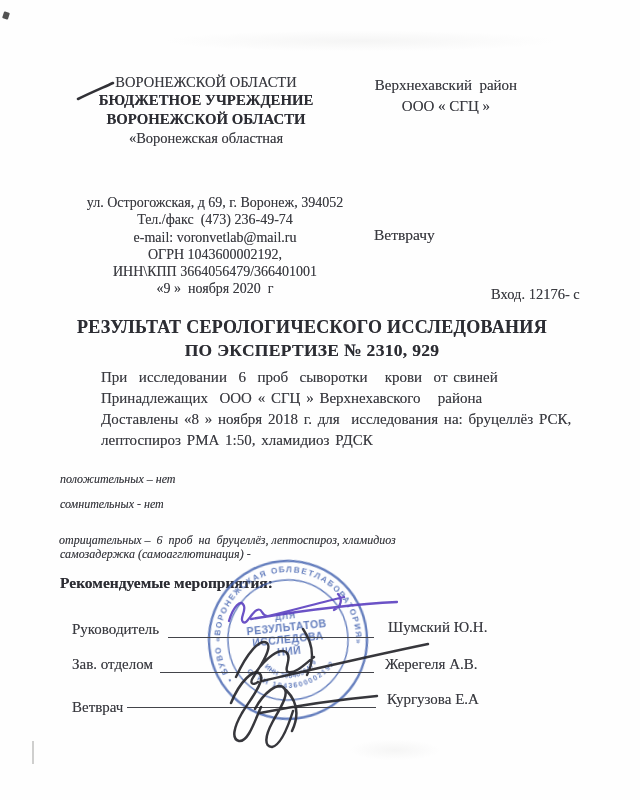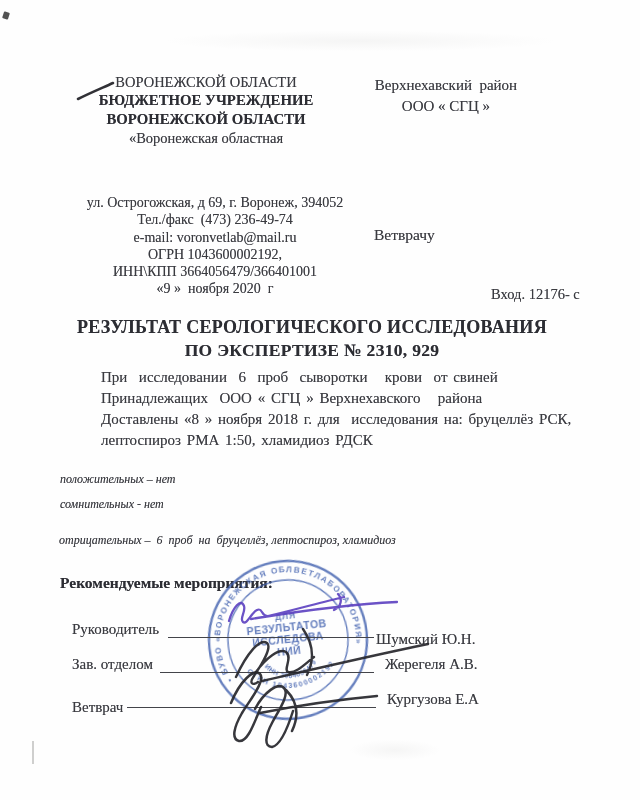--- a/index.html
+++ b/index.html
@@ -68,20 +68,21 @@
   <div class="abs z1" style="left:60px;top:367px;width:540px;">
     <div class="body-line scan pre">При  исследовании  6  проб  сыворотки   крови  от свиней</div>
     <div class="body-line scan pre">Принадлежащих  ООО « СГЦ » Верхнехавского   района</div>
     <div class="body-line scan pre">Доставлены «8 » ноября 2018 г. для  исследования на: бруцеллёз РСК,</div>
     <div class="body-line scan pre">лептоспироз РМА 1:50, хламидиоз РДСК</div>
   </div>
 
   <div class="abs res scan" style="left:60px;top:472px;">положительных – нет</div>
   <div class="abs res scan" style="left:60px;top:497px;">сомнительных - нет</div>
   <div class="abs res scan pre" style="left:59px;top:521px;margin-top:12px;">отрицательных –  6  проб  на  бруцеллёз, лептоспироз, хламидиоз</div>
+  <div class="abs res scan" style="left:60px;top:547px;">самозадержка (самоагглютинация) -</div>
   <div class="abs res-h scan bold z1" style="left:60px;top:574px;">Рекомендуемые мероприятия:</div>
 
   <svg class="abs z2" style="left:168px;top:520px;width:240px;height:240px;opacity:.8;transform:rotate(-6deg);filter:blur(.3px);" viewBox="0 0 240 240">
     <defs>
       <path id="ringPath" d="M 61,154 A 68,68 0 1 1 179,154"></path>
       <path id="ogrnPath" d="M 62,110 A 58,58 0 0 0 178,110"></path>
       <path id="innPath" d="M 88,126 A 32,32 0 0 0 152,126"></path>
     </defs>
     <circle cx="120" cy="120" r="79" fill="none" stroke-width="2.4" stroke="#3f5fae"></circle>
     <circle cx="120" cy="120" r="60" fill="none" stroke-width="1.4" stroke="#3f5fae"></circle>
@@ -96,21 +97,21 @@
     </text>
     <text x="120" y="99" text-anchor="middle" font-family="Liberation Sans, sans-serif" font-size="8.5" font-weight="bold" letter-spacing="1" fill="#3f5fae">ДЛЯ</text>
     <text x="120" y="111" text-anchor="middle" font-family="Liberation Sans, sans-serif" font-size="10.5" font-weight="bold" letter-spacing=".5" fill="#3f5fae">РЕЗУЛЬТАТОВ</text>
     <text x="120" y="123" text-anchor="middle" font-family="Liberation Sans, sans-serif" font-size="10.5" font-weight="bold" letter-spacing=".5" fill="#3f5fae">ИССЛЕДОВА</text>
     <text x="120" y="135" text-anchor="middle" font-family="Liberation Sans, sans-serif" font-size="10.5" font-weight="bold" letter-spacing=".5" fill="#3f5fae">НИЙ</text>
   </svg>
 
   <div>
     <div class="abs sig-label scan sig-row" style="left:72px;top:621px;">Руководитель</div>
     <div class="abs sig-line" style="left:168px;top:637px;width:206px;"></div>
-    <div class="abs sig-name scan sig-row" style="left:376px;top:619px;margin-top:12px;">Шумский Ю.Н.</div>
+    <div class="abs sig-name scan sig-row" style="left:388px;top:619px;">Шумский Ю.Н.</div>
   </div>
   <div>
     <div class="abs sig-label scan sig-row" style="left:72px;top:656px;">Зав. отделом</div>
     <div class="abs sig-line" style="left:160px;top:672px;width:214px;"></div>
     <div class="abs sig-name scan sig-row" style="left:385px;top:656px;">Жерегеля А.В.</div>
   </div>
   <div>
     <div class="abs sig-label scan sig-row" style="left:72px;top:699px;">Ветврач</div>
     <div class="abs sig-line" style="left:127px;top:707px;width:249px;"></div>
     <div class="abs sig-name scan sig-row" style="left:387px;top:691px;">Кургузова Е.А</div>

